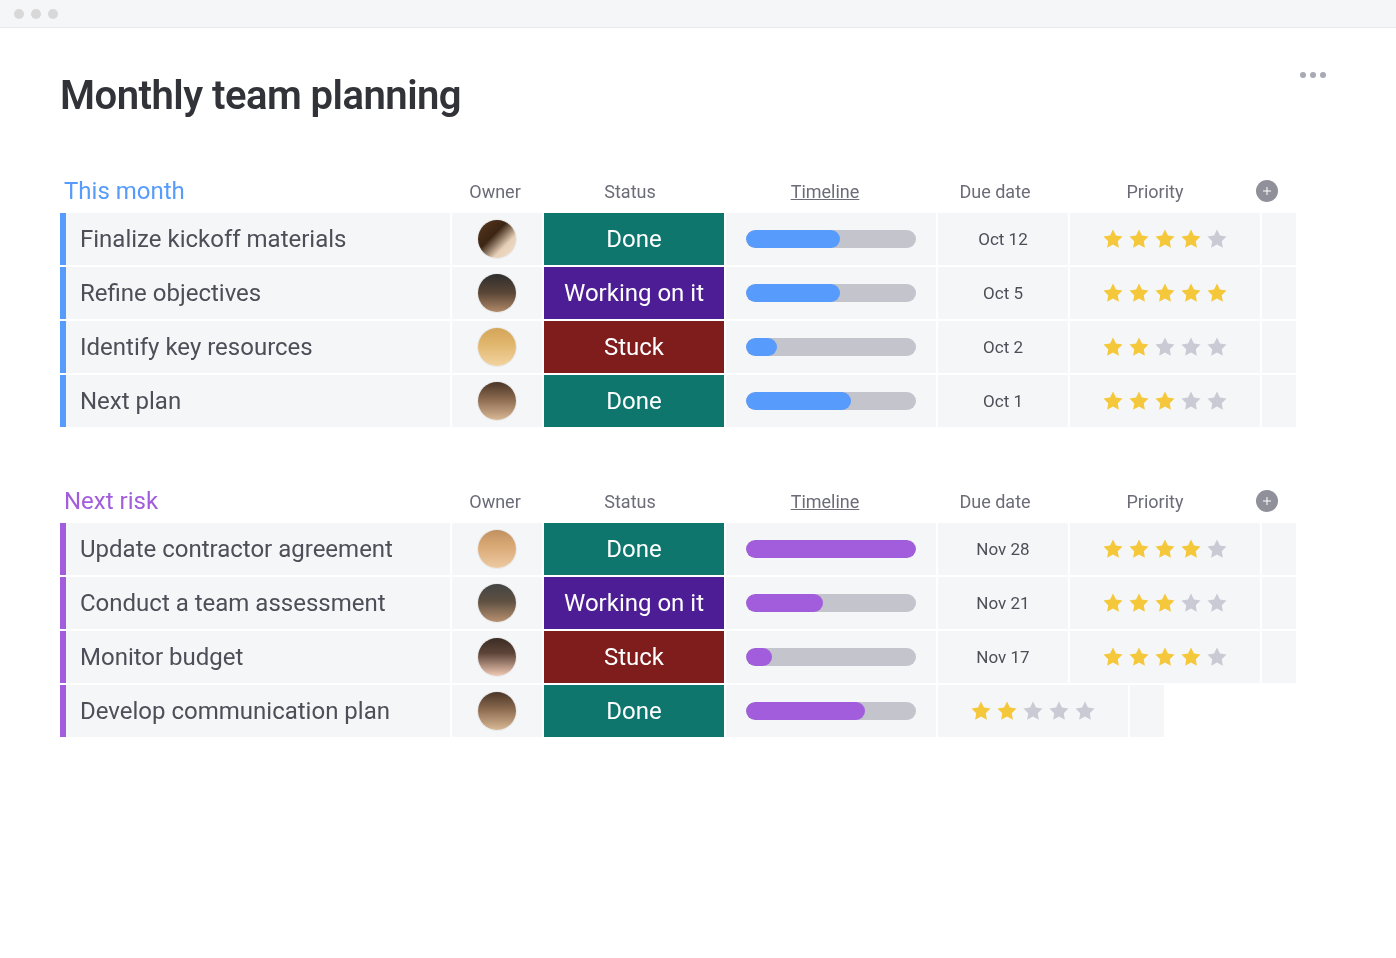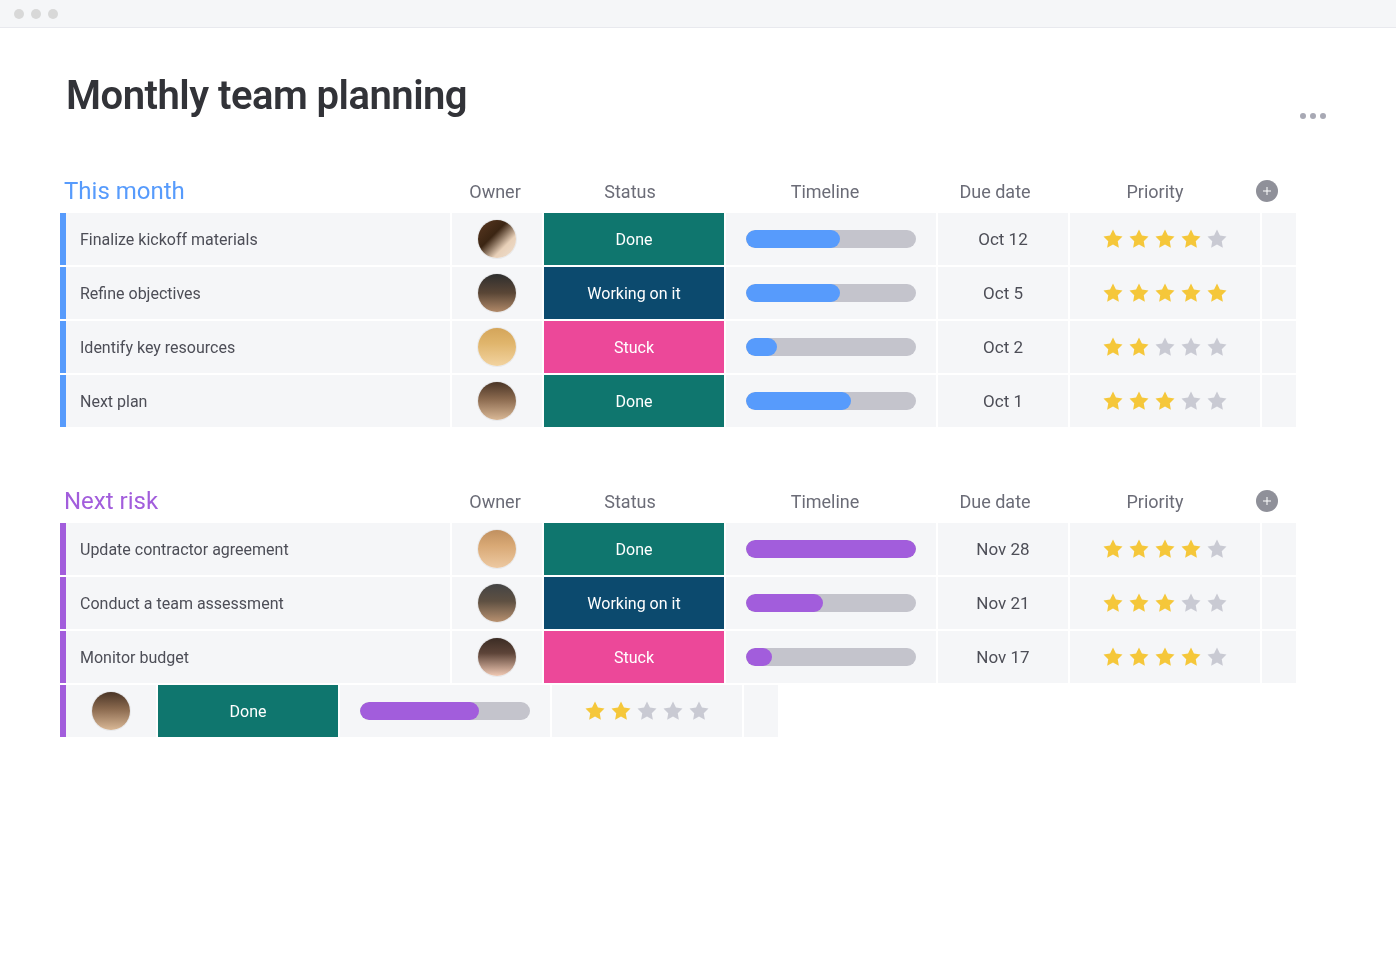--- a/index.html
+++ b/index.html
@@ -21,24 +21,23 @@
 .window-dot {
   width: 10px; height: 10px;
   border-radius: 50%;
   background: #d8d8d8;
 }
 .page {
   padding: 44px 60px 60px 60px;
 }
 .page-header {
   display: flex;
-  align-items: flex-end;
+  align-items: flex-start;
   justify-content: space-between;
   margin-bottom: 58px;
-  margin-left: 6px;
 }
 .page-title {
   font-size: 40px;
   font-weight: 600;
   color: #323338;
   letter-spacing: -0.5px;
 }
 .more-icon {
   display: flex;
   gap: 4px;
@@ -65,21 +64,21 @@
 }
 .group-this .group-title { color: #579bfc; }
 .group-next .group-title { color: #a25ddc; }
 .col-header {
   font-size: 18px;
   color: #6b6c77;
   text-align: center;
 }
 .col-owner { width: 90px; }
 .col-status { width: 180px; }
-.col-timeline { width: 210px; }
+.col-timeline { width: 210px; text-decoration: underline; }
 .col-duedate { width: 130px; }
 .col-priority { width: 190px; }
 .col-add { width: 34px; display:flex; justify-content:center; align-items:center; }
 .add-column-btn {
   width: 22px; height: 22px;
   border-radius: 50%;
   background: #8f9099;
   display: flex;
   align-items: center;
   justify-content: center;
@@ -97,21 +96,21 @@
   flex-shrink: 0;
 }
 .group-this .row-stripe { background: #579bfc; }
 .group-next .row-stripe { background: #a25ddc; }
 .cell {
   background: #f5f6f8;
   margin-right: 2px;
   display: flex;
   align-items: center;
   justify-content: center;
-  font-size: 16px;
+  font-size: 24px;
   color: #4d4e57;
 }
 .cell-task {
   width: 384px;
   justify-content: flex-start;
   padding-left: 14px;
 }
 .cell-owner { width: 90px; }
 .cell-status { width: 180px; color: #fff; cursor: pointer; }
 .cell-timeline { width: 210px; }
@@ -119,22 +118,22 @@
 .cell-priority { width: 190px; cursor: pointer; }
 .cell-end { width: 34px; }
 .avatar {
   width: 38px; height: 38px;
   border-radius: 50%;
   display: inline-block;
   cursor: pointer;
   box-shadow: 0 0 0 1px rgba(0,0,0,0.05);
 }
 .status-done { background: #0f766e; }
-.status-working { background: #0c4a6e; }
-.status-stuck { background: #ec4899; }
+.status-working { background: #4c1d95; }
+.status-stuck { background: #7f1d1d; }
 .timeline-bar {
   width: 170px; height: 18px;
   background: #c4c4cc;
   border-radius: 9px;
   overflow: hidden;
   cursor: pointer;
 }
 .timeline-fill {
   height: 100%;
   border-radius: 9px;
@@ -433,20 +432,21 @@
                 </svg></span>
               <span class="star empty"><svg>
                   <use href="#star-sym"></use>
                 </svg></span>
             </div>
           </div>
           <div class="cell cell-end"></div>
         </div>
         <div class="row">
           <div class="row-stripe"></div>
+          <div class="cell cell-task">Develop communication plan</div>
           <div class="cell cell-owner">
             <span class="avatar" style="background: linear-gradient(rgb(74, 53, 38) 0%, rgb(139, 106, 79) 45%, rgb(217, 184, 150) 100%);"></span>
           </div>
           <div class="cell cell-status status-done">Done</div>
           <div class="cell cell-timeline">
             <div class="timeline-bar">
               <div class="timeline-fill" style="width: 70%;"></div>
             </div>
           </div>
           <div class="cell cell-priority">

